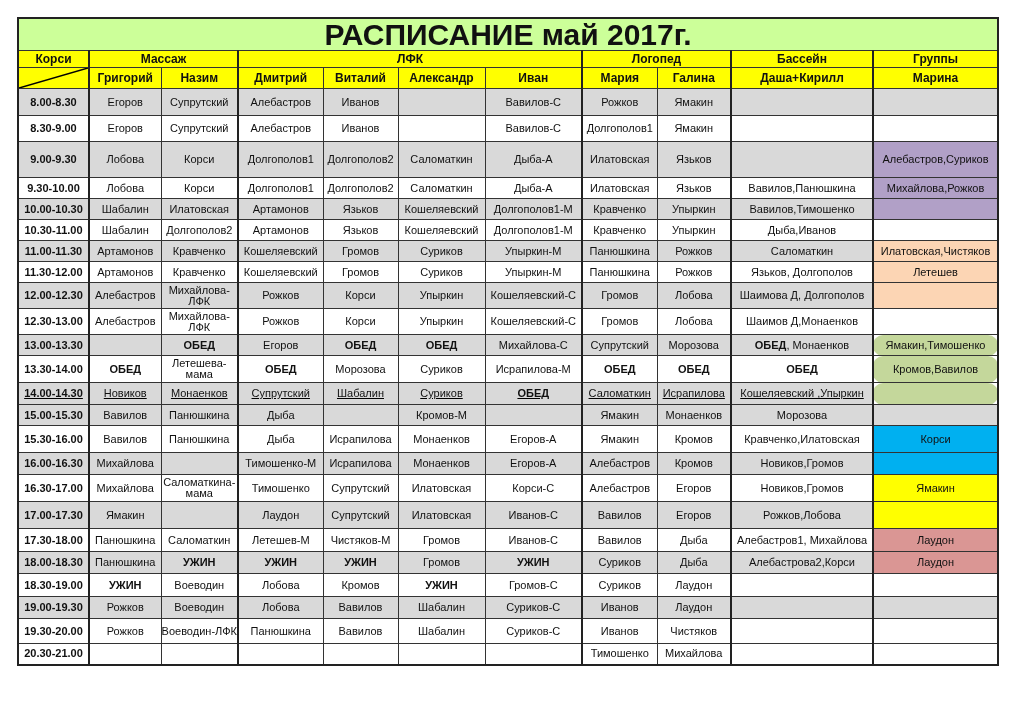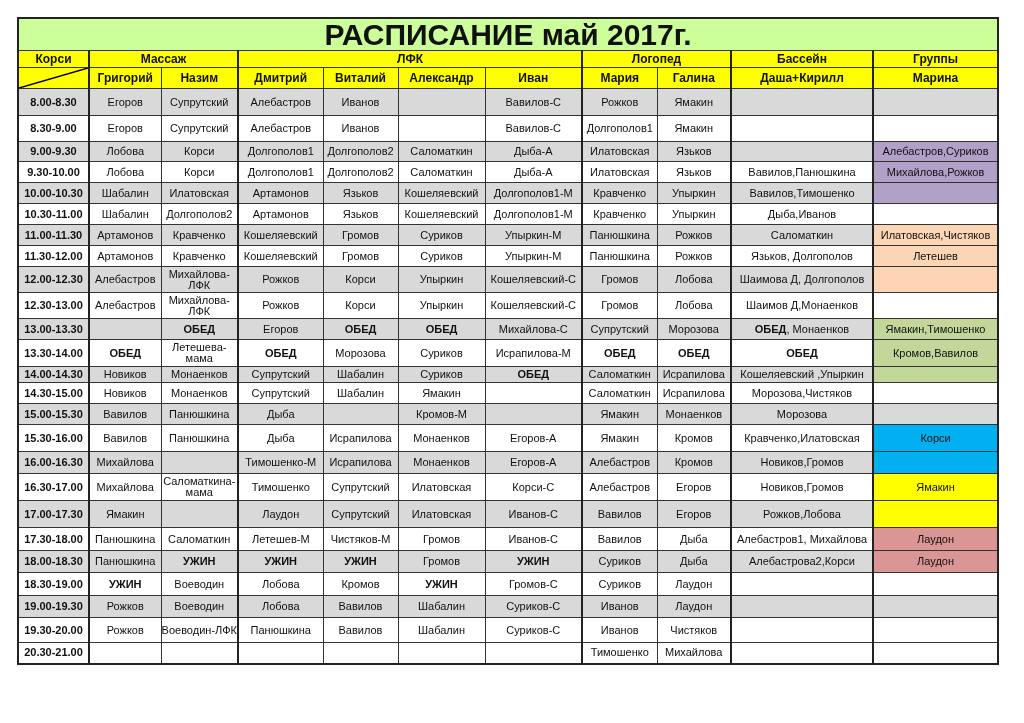--- a/index.html
+++ b/index.html
@@ -19,21 +19,21 @@
   .h2 td { height:20px; }
   .time { font-weight:bold; }
   .gray td { background:#d9d9d9; }
   .white td { background:#ffffff; }
   .b { font-weight:bold; }
   .thick-l { border-left:2px solid #222 !important; }
   .diag { position:relative; }
   .diag svg { position:absolute; left:0; top:0; width:100%; height:100%; }
   td.c-purple { background:#b1a0c7 !important; }
   td.c-peach { background:#fcd5b4 !important; }
-  td.c-green { background:#c4d79b !important; }
+  td.c-green { background:#c4d79b !important;border-radius:10px; }
   td.c-blue { background:#00b0f0 !important; }
   td.c-yellow { background:#ffff00 !important; }
   td.c-rose { background:#da9694 !important; }
 </style>
 </head>
 <body>
 
 <table class="sched">
   <colgroup>
     <col style="width:71px">
@@ -98,21 +98,21 @@
         <td class="">Супрутский</td>
         <td class="thick-l">Алебастров</td>
         <td class="">Иванов</td>
         <td class=""></td>
         <td class="">Вавилов-С</td>
         <td class="thick-l">Долгополов1</td>
         <td class="">Ямакин</td>
         <td class="thick-l"></td>
         <td class="thick-l"></td>
       </tr>
-      <tr class="gray" style="height: 20px;">
+      <tr class="gray" style="height: 36px;">
         <td class="time">9.00-9.30</td>
         <td class="thick-l">Лобова</td>
         <td class="">Корси</td>
         <td class="thick-l">Долгополов1</td>
         <td class="">Долгополов2</td>
         <td class="">Саломаткин</td>
         <td class="">Дыба-А</td>
         <td class="thick-l">Илатовская</td>
         <td class="">Язьков</td>
         <td class="thick-l"></td>
@@ -228,45 +228,32 @@
         <td class="">Летешева-мама</td>
         <td class="thick-l b">ОБЕД</td>
         <td class="">Морозова</td>
         <td class="">Суриков</td>
         <td class="">Исрапилова-М</td>
         <td class="thick-l b">ОБЕД</td>
         <td class="b">ОБЕД</td>
         <td class="thick-l b">ОБЕД</td>
         <td class="thick-l c-green">Кромов,Вавилов</td>
       </tr>
-      <tr class="gray" style="height: 16px;">
+      <tr class="gray" style="height: 22px; text-decoration: underline;">
         <td class="time">14.00-14.30</td>
         <td class="thick-l">Новиков</td>
         <td class="">Монаенков</td>
         <td class="thick-l">Супрутский</td>
         <td class="">Шабалин</td>
         <td class="">Суриков</td>
         <td class="b">ОБЕД</td>
         <td class="thick-l">Саломаткин</td>
         <td class="">Исрапилова</td>
         <td class="thick-l">Кошеляевский ,Упыркин</td>
         <td class="thick-l c-green"></td>
-      </tr>
-      <tr class="white" style="height: 21px;">
-        <td class="time">14.30-15.00</td>
-        <td class="thick-l">Новиков</td>
-        <td class="">Монаенков</td>
-        <td class="thick-l">Супрутский</td>
-        <td class="">Шабалин</td>
-        <td class="">Ямакин</td>
-        <td class=""></td>
-        <td class="thick-l">Саломаткин</td>
-        <td class="">Исрапилова</td>
-        <td class="thick-l">Морозова,Чистяков</td>
-        <td class="thick-l"></td>
       </tr>
       <tr class="gray" style="height: 21px;">
         <td class="time">15.00-15.30</td>
         <td class="thick-l">Вавилов</td>
         <td class="">Панюшкина</td>
         <td class="thick-l">Дыба</td>
         <td class=""></td>
         <td class="">Кромов-М</td>
         <td class=""></td>
         <td class="thick-l">Ямакин</td>

